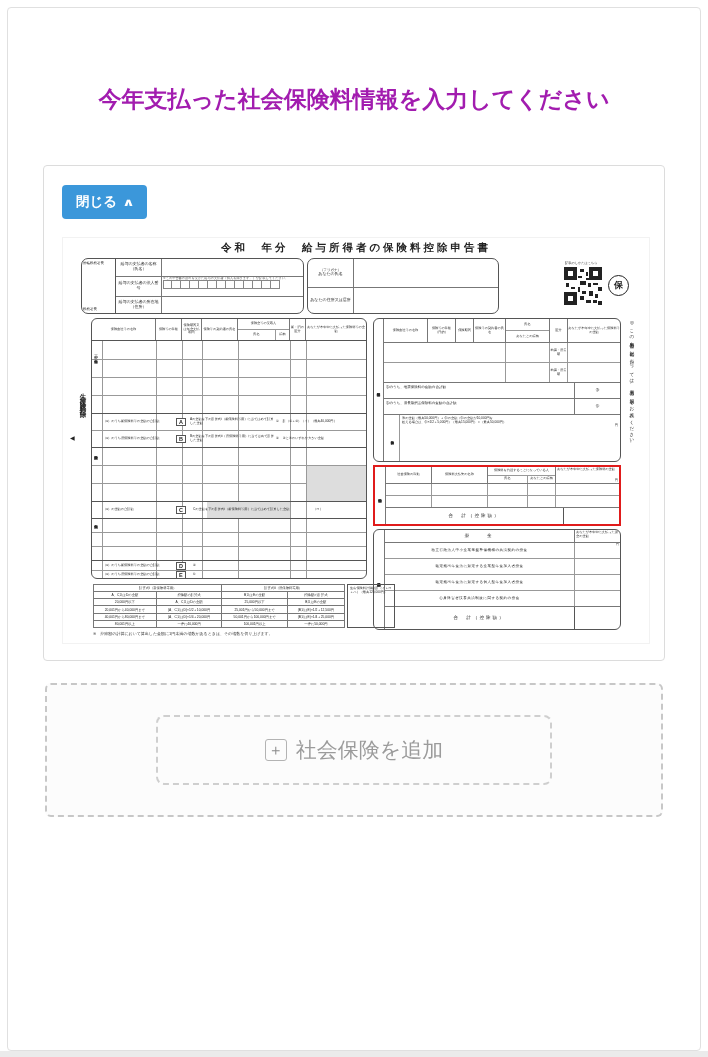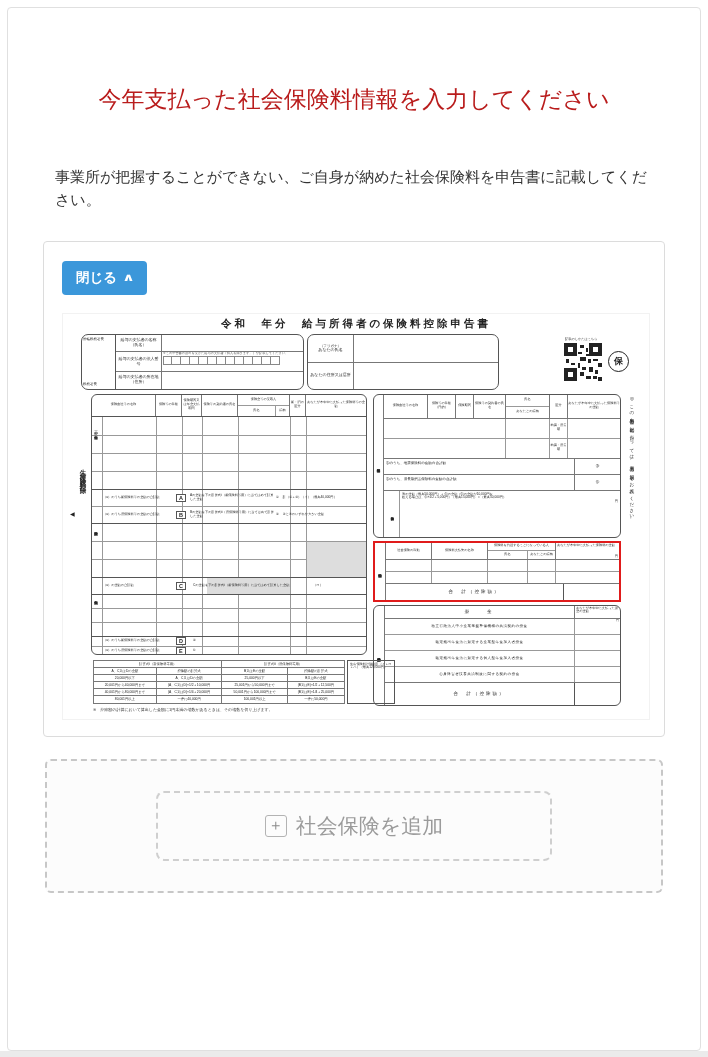--- a/index.html
+++ b/index.html
@@ -1,20 +1,20 @@
 <!DOCTYPE html>
 <html><head>
 <meta charset="utf-8">
 <style>
   *{box-sizing:border-box}
   html,body{margin:0;padding:0}
   body{background:#fff;font-family:"Liberation Sans","DejaVu Sans",sans-serif;color:#333;width:708px}
   .card{margin:7px 7px 0;height:1044px;border:1px solid #e0e0e0;border-radius:4px;background:#fff;overflow:hidden}
   .app-header{background:#f7f7f7;border-bottom:1px solid #e3e3e3;padding:12px 14px;font-weight:bold;font-size:15px;color:#333;border-radius:4px 4px 0 0}
-  .page-title{text-align:center;color:#b91c1c;font-size:23px;font-weight:normal;margin:76px 20px 16px}
+  .page-title{text-align:center;color:#a21caf;font-size:23px;font-weight:bold;margin:76px 20px 16px}
   .intro{margin:50px 47px 0;font-size:15px;line-height:1.55;color:#333}
   .intro p{margin:0}
   .intro .p2{margin-top:24px}
   .panel{margin:29px 35px 0;border:1px solid #dcdcdc;border-radius:4px;padding:19px 18px 12px}
   .panel-head{display:flex;justify-content:space-between;align-items:center}
   .panel-note{font-size:14px}
   .btn-close{display:flex;align-items:center;gap:7px;background:#3b97da;color:#fff;font-weight:bold;font-size:13.5px;padding:8px 14px;border:none;border-radius:4px;cursor:pointer;font-family:inherit}
   .chev{font-size:11px;font-weight:bold;transform:scaleX(1.4)}
   
   .sheet{position:relative;width:588px;height:407px;margin:18px auto 4px;background:#fff;border:1px solid #f2f2f2;font-family:"Liberation Sans","DejaVu Sans",sans-serif;color:#222}
@@ -48,21 +48,20 @@
   .footer-strip{height:6px;background:#ebebeb}
 </style>
 </head>
 <body>
 
 <div class="card">
 
   <h1 class="page-title">今年支払った社会保険料情報を入力してください</h1>
 
   <div class="intro">
-    <p>事業所が把握することができない、ご自身が納めた社会保険料を申告書に記載してください。</p>
   </div>
 
   <div class="panel">
     <div class="panel-head">
       <button class="btn-close">
         <span>閉じる</span>
         <span class="chev">∧</span>
       </button>
     </div>
 

